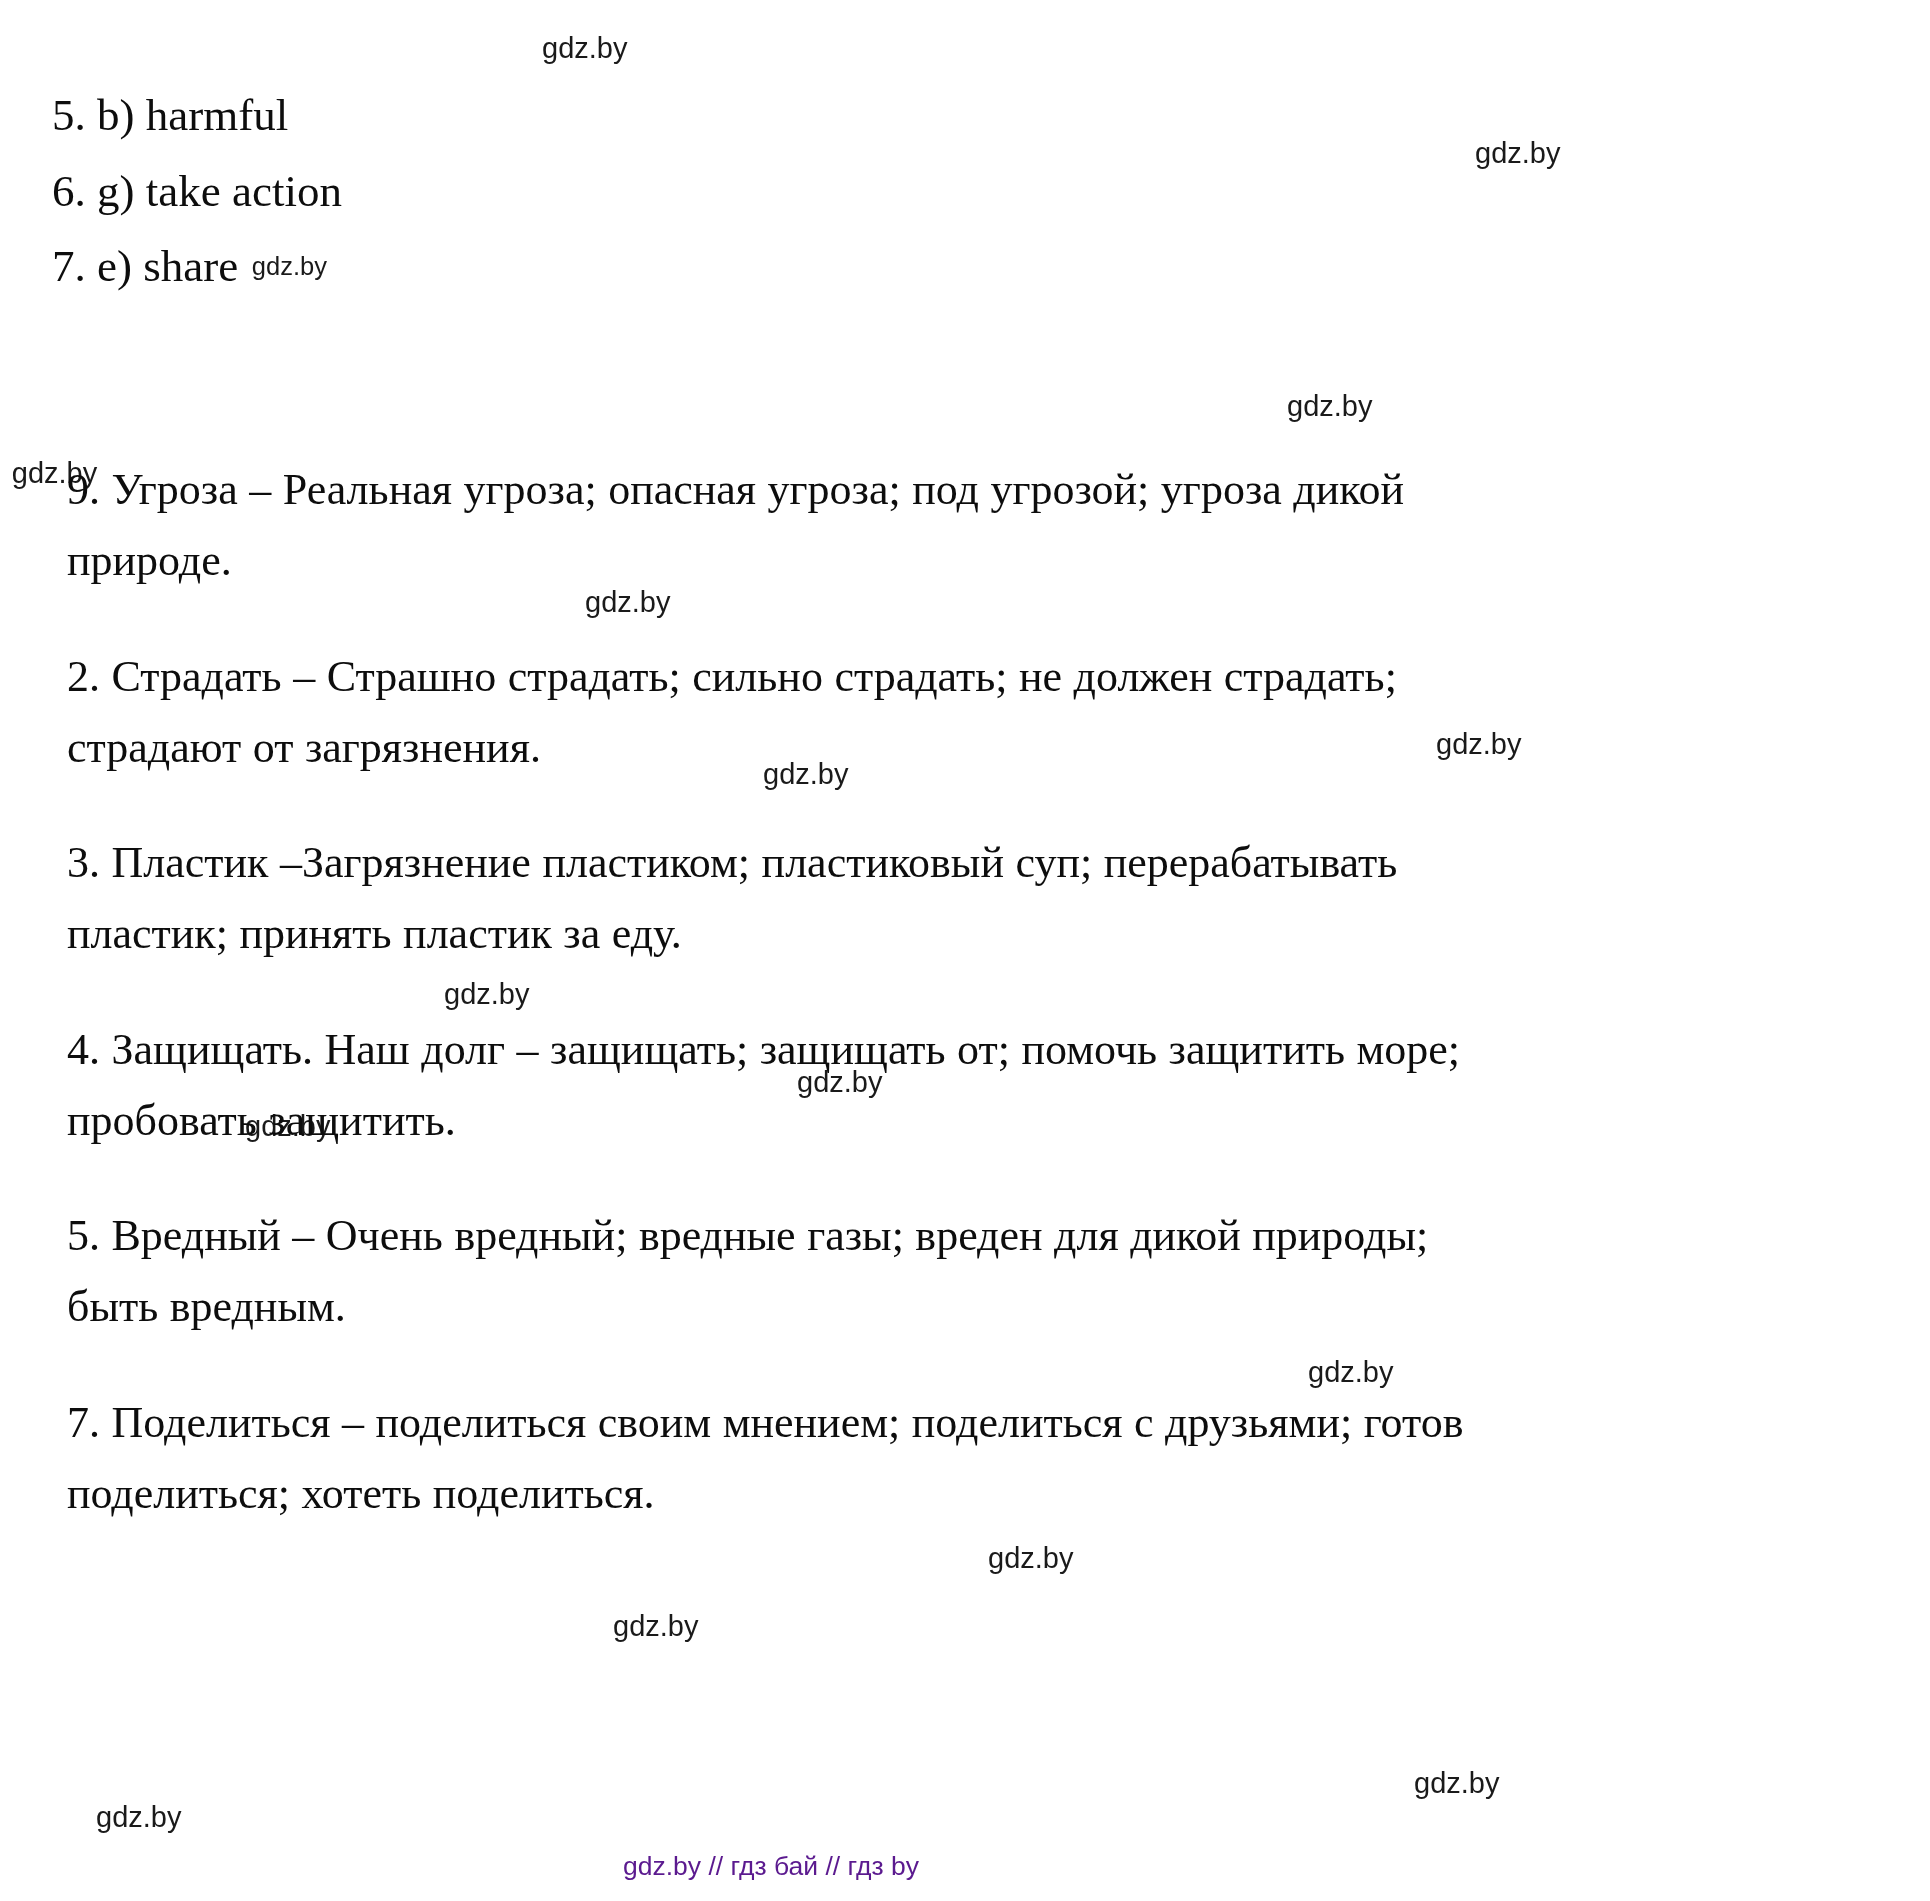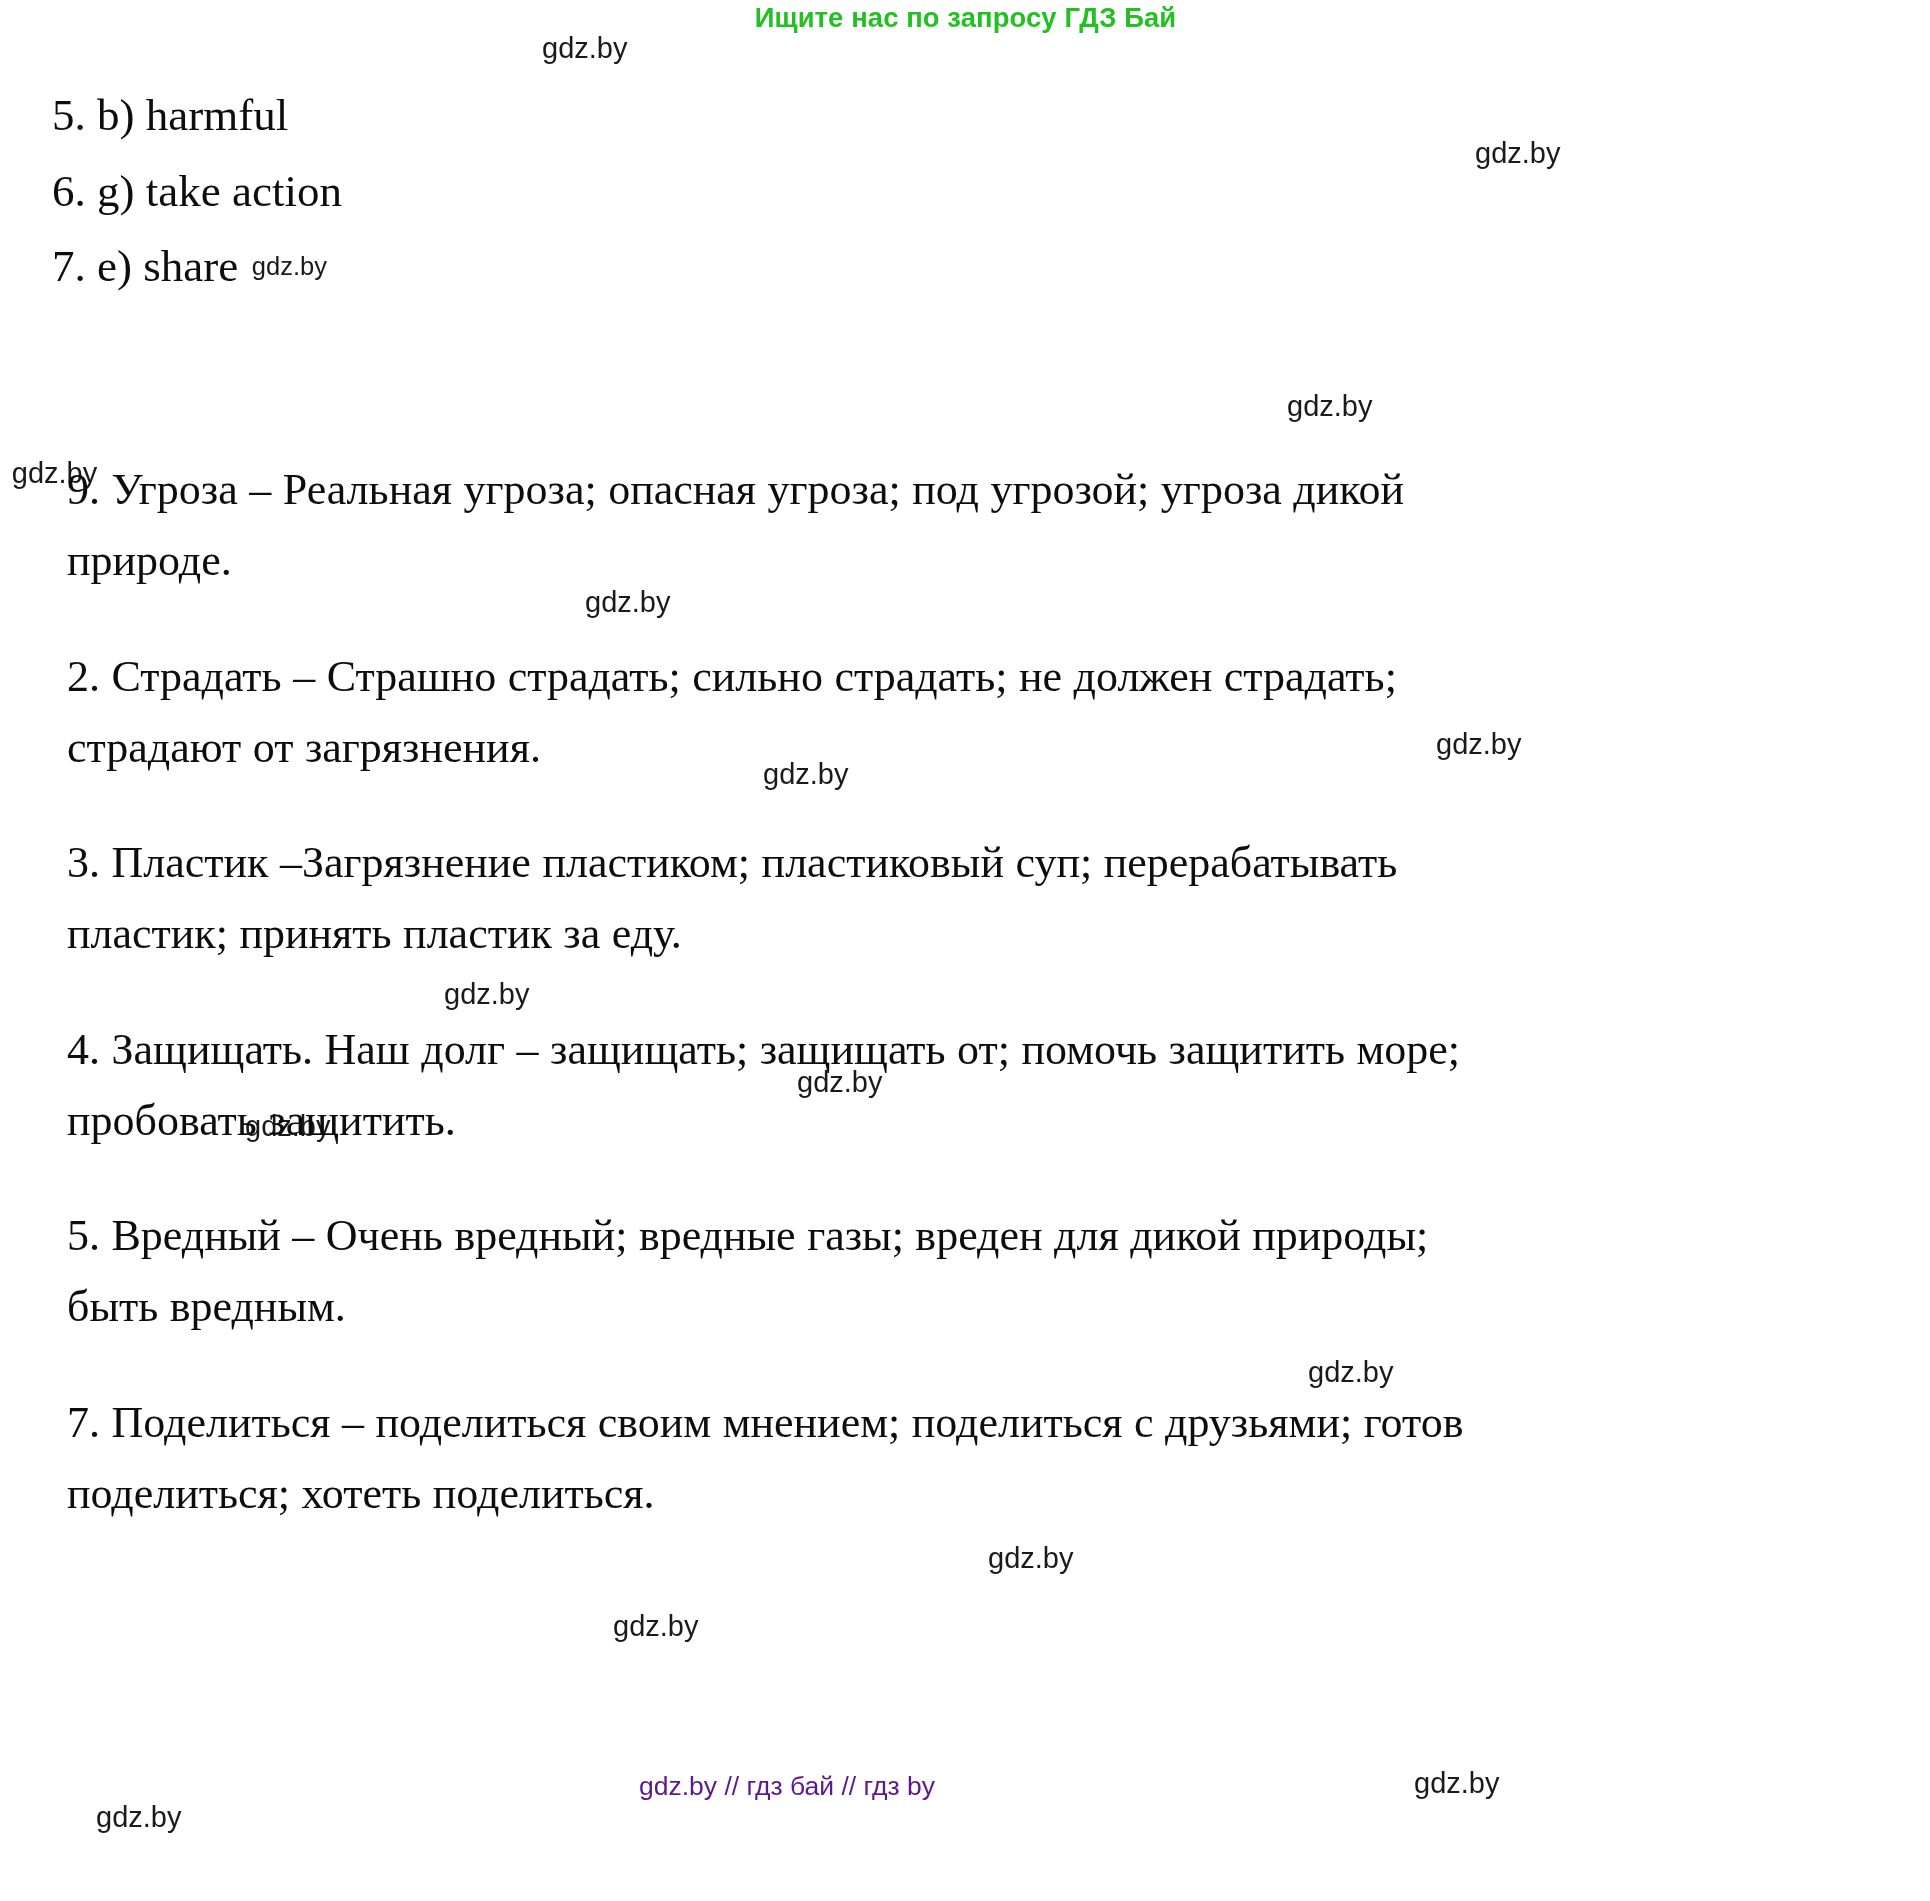--- a/index.html
+++ b/index.html
@@ -80,36 +80,34 @@
     color: #0d0d0d;
     margin-bottom: 25.5px;
     text-align: left;
     word-spacing: 0.5px;
   }
 
   
   .footer {
     position: absolute;
     left: 0;
-    top: 1771px;
+    top: 1851px;
     width: 1542px;
     text-align: center;
     font-family: "Liberation Sans", "DejaVu Sans", sans-serif;
     font-size: 26.5px;
     color: #5b1a8f;
     white-space: nowrap;
-    margin-left: 16px;
   }
 </style>
 </head>
 <body>
 
 <div class="page">
 
-  <div class="promo" style="color: rgb(34, 192, 34);">Ищите нас по запросу ГДЗ Бай</div>
 
   <div id="watermark-layer">
       <div class="wm" style="left: 542px; top: 34px; font-size: 29px;">gdz.by</div>
       <div class="wm" style="left: 1475px; top: 139px; font-size: 29px;">gdz.by</div>
       <div class="wm" style="left: 1287px; top: 392px; font-size: 29px;">gdz.by</div>
       <div class="wm" style="left: 11.8px; top: 459px; font-size: 29px;">gdz.by</div>
       <div class="wm" style="left: 585px; top: 588px; font-size: 29px;">gdz.by</div>
       <div class="wm" style="left: 1436px; top: 730px; font-size: 29px;">gdz.by</div>
       <div class="wm" style="left: 763px; top: 760px; font-size: 29px;">gdz.by</div>
       <div class="wm" style="left: 444px; top: 980px; font-size: 29px;">gdz.by</div>

